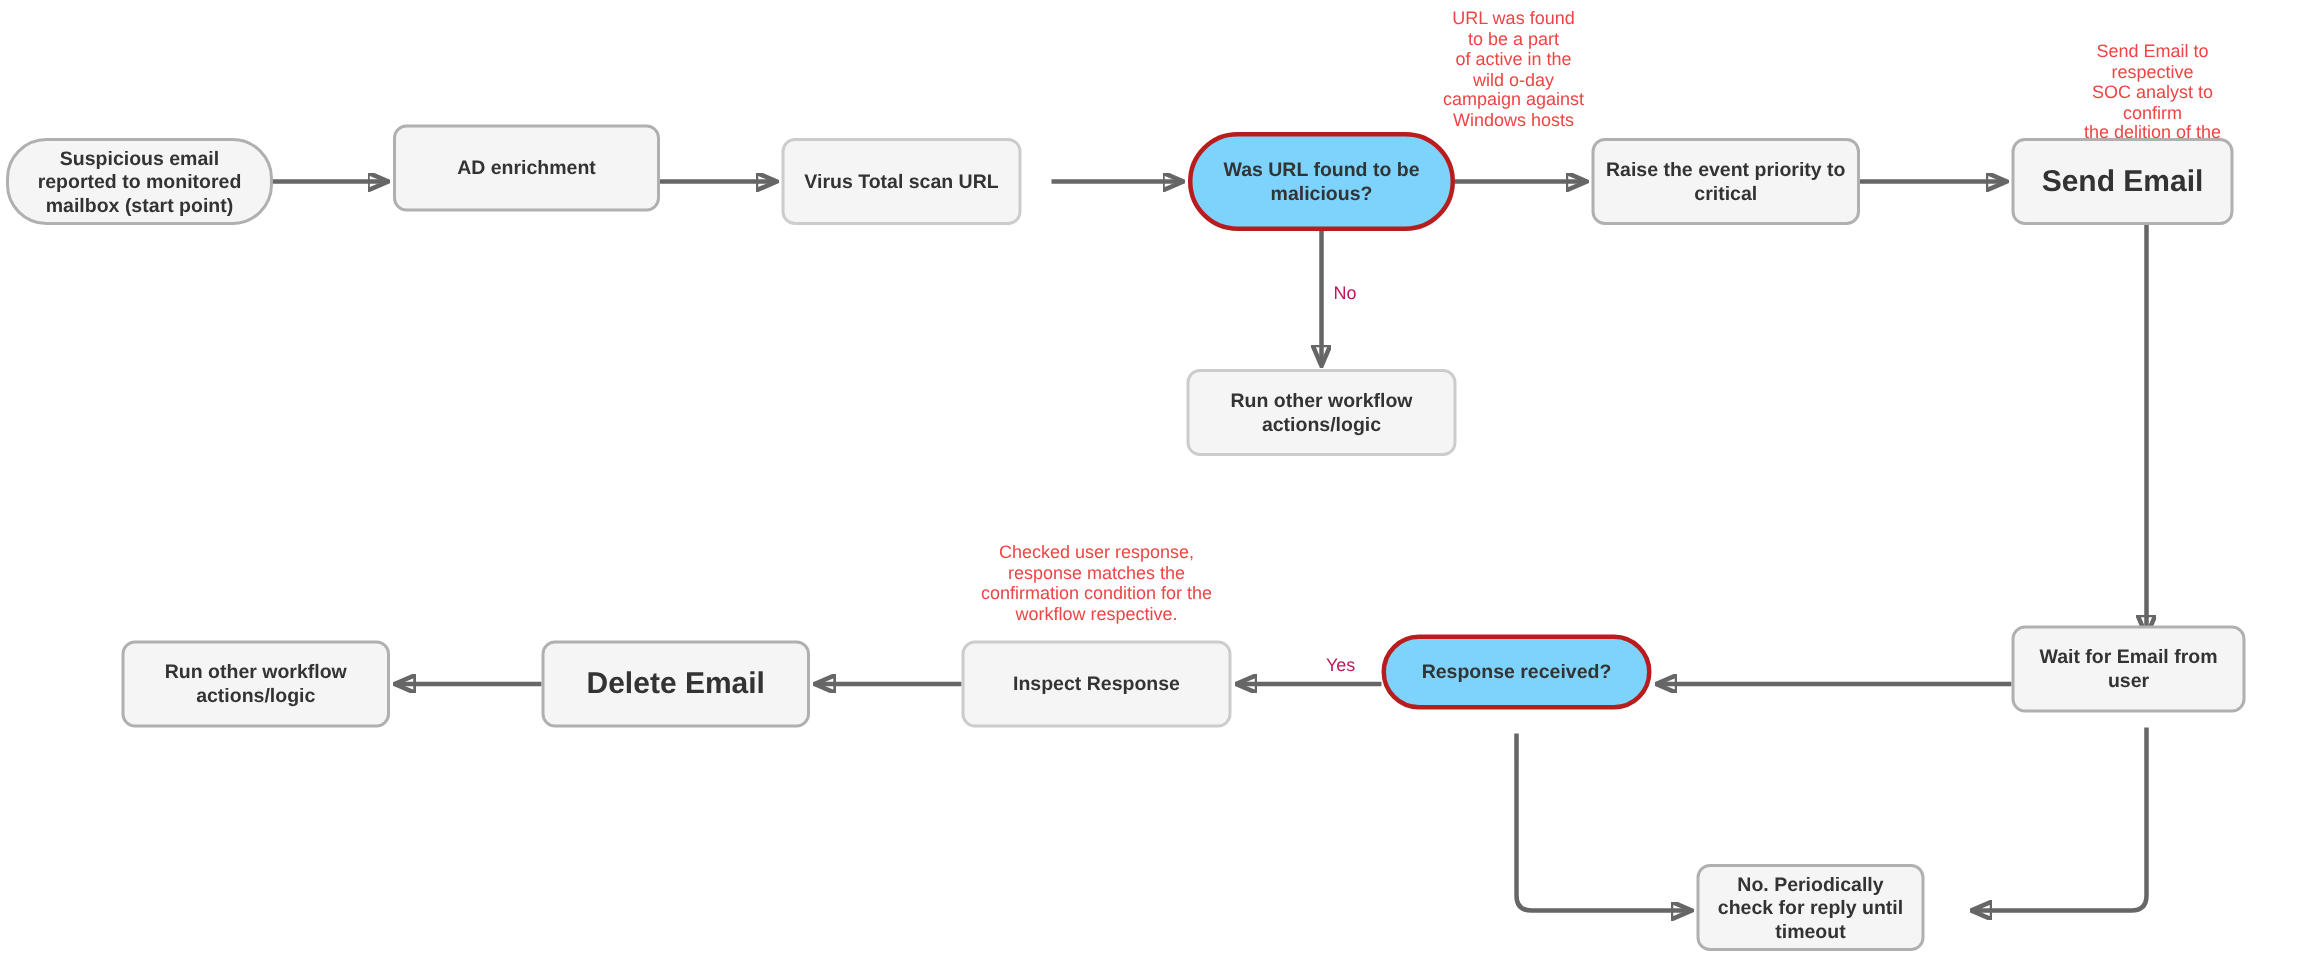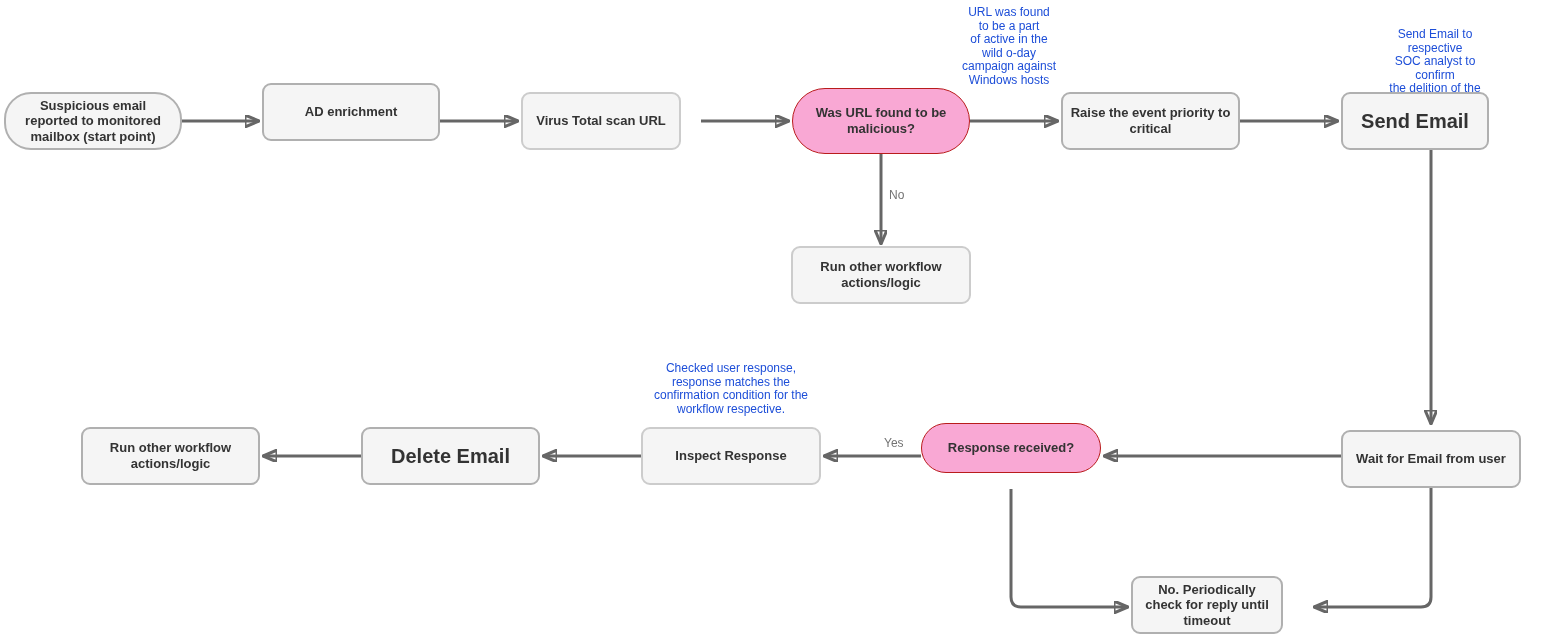--- a/index.html
+++ b/index.html
@@ -25,37 +25,37 @@
     text-align: center;
     font-weight: bold;
     font-size: 13px;
     line-height: 1.2;
     color: #333333;
     padding: 4px 6px;
   }
   .node--light { border-color: #cccccc; }
   .node--big { font-size: 20px; }
   .node--decision {
-    background: #f9a8d4;
-    border: 1px solid #b91c1c;
+    background: #7dd3fc;
+    border: 3px solid #b91c1c;
     border-radius: 33px;
   }
   .annotation {
     position: absolute;
     transform: translateX(-50%);
     white-space: pre-line;
     text-align: center;
     font-size: 12px;
     line-height: 13.5px;
-    color: #1d4ed8;
+    color: #ef4444;
   }
   .edge-label {
     position: absolute;
     font-size: 12px;
-    color: #737373;
+    color: #be185d;
   }
 </style>
 </head>
 <body>
 
 <div class="canvas">
 
   <svg class="edges" viewBox="0 0 1542 637">
     <defs>
       <marker id="arrow" markerUnits="userSpaceOnUse" markerWidth="15" markerHeight="13" refX="14" refY="6" orient="auto">
@@ -101,17 +101,17 @@
   <div class="node node--decision" style="left:792px; top:88px; width:178px; height:66px;">Was URL found to be malicious?</div>
   <div class="node" style="left:1061px; top:92px; width:179px; height:58px;">Raise the event priority to critical</div>
   <div class="node node--big" style="left:1341px; top:92px; width:148px; height:58px;">Send Email</div>
 
   <div class="node node--light" style="left:791px; top:246px; width:180px; height:58px;">Run other workflow actions/logic</div>
 
   <div class="node" style="left:81px; top:427px; width:179px; height:58px;">Run other workflow actions/logic</div>
   <div class="node node--light" style="left:641px; top:427px; width:180px; height:58px;">Inspect Response</div>
   <div class="node node--big" style="left:361px; top:427px; width:179px; height:58px;">Delete Email</div>
   <div class="node node--decision" style="left:921px; top:423px; width:180px; height:50px;">Response received?</div>
-  <div class="node" style="left:1341px; top:430px; width:180px; height:58px;">Wait for Email from user</div>
+  <div class="node" style="left:1341px; top:417px; width:156px; height:58px;">Wait for Email from user</div>
 
   <div class="node" style="left:1131px; top:576px; width:152px; height:58px;">No. Periodically check for reply until timeout</div>
 
 </div>
 
 </body></html>

